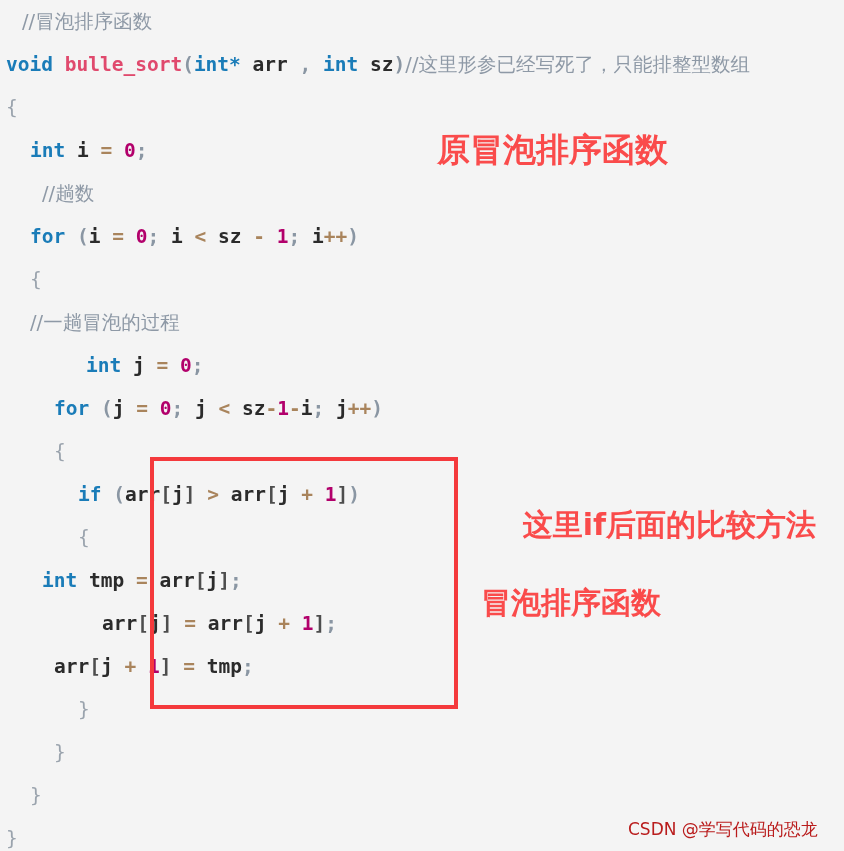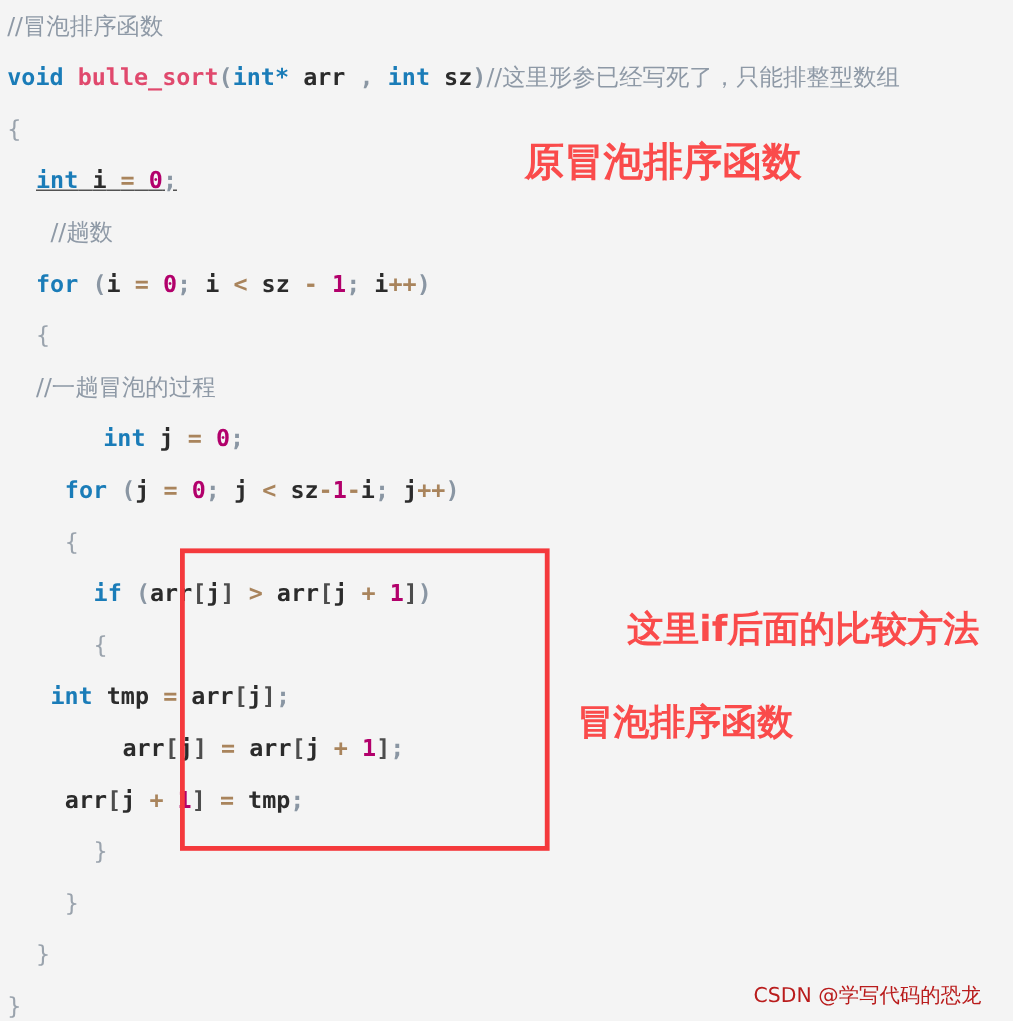--- a/index.html
+++ b/index.html
@@ -70,21 +70,21 @@
   
   .annotation {
     position: absolute;
     color: #fa4b4b;
     font-family: "DejaVu Sans", "Liberation Sans", sans-serif;
     font-weight: bold;
     white-space: pre;
   }
   #annotation-1 {
     left: 437px;
-    top: 114px;
+    top: 129px;
     font-size: 33px;
     line-height: 42px;
   }
   #annotation-2 {
     left: 481px;
     top: 466px;
     font-size: 30px;
     line-height: 39px;
   }
   #annotation-2 .l2 { display: block; }
@@ -100,24 +100,24 @@
     white-space: pre;
     margin-left: 15px;
   }
 </style>
 </head>
 <body>
 
 <div id="page">
 
   <div id="code">
-      <div class="line" style="padding-left: 6px;"><span class="cmt">//冒泡排序函数</span></div>
+      <div class="line" style="padding-left: 22px;"><span class="cmt">//冒泡排序函数</span></div>
       <div class="line" style="padding-left: 6px;"><span class="kw">void</span><span class="id"> </span><span class="fn">bulle_sort</span><span class="pun">(</span><span class="kw">int</span><span class="kw">*</span><span class="id"> </span><span class="id">arr</span><span class="id"> </span><span class="pun">,</span><span class="id"> </span><span class="kw">int</span><span class="id"> </span><span class="id">sz</span><span class="pun">)</span><span class="cmt">//这里形参已经写死了，只能排整型数组</span></div>
       <div class="line" style="padding-left: 6px;"><span class="brace">{</span></div>
-      <div class="line" style="padding-left: 30px; text-decoration: underline;"><span class="kw">int</span><span class="id"> </span><span class="id">i</span><span class="id"> </span><span class="op">=</span><span class="id"> </span><span class="num">0</span><span class="pun">;</span></div>
+      <div class="line" style="padding-left: 30px;"><span class="kw">int</span><span class="id"> </span><span class="id">i</span><span class="id"> </span><span class="op">=</span><span class="id"> </span><span class="num">0</span><span class="pun">;</span></div>
       <div class="line" style="padding-left: 42px;"><span class="cmt">//趟数</span></div>
       <div class="line" style="padding-left: 30px;"><span class="kw">for</span><span class="id"> </span><span class="pun">(</span><span class="id">i</span><span class="id"> </span><span class="op">=</span><span class="id"> </span><span class="num">0</span><span class="pun">;</span><span class="id"> </span><span class="id">i</span><span class="id"> </span><span class="op">&lt;</span><span class="id"> </span><span class="id">sz</span><span class="id"> </span><span class="op">-</span><span class="id"> </span><span class="num">1</span><span class="pun">;</span><span class="id"> </span><span class="id">i</span><span class="op">++</span><span class="pun">)</span></div>
       <div class="line" style="padding-left: 30px;"><span class="brace">{</span></div>
       <div class="line" style="padding-left: 30px;"><span class="cmt">//一趟冒泡的过程</span></div>
       <div class="line" style="padding-left: 86px;"><span class="kw">int</span><span class="id"> </span><span class="id">j</span><span class="id"> </span><span class="op">=</span><span class="id"> </span><span class="num">0</span><span class="pun">;</span></div>
       <div class="line" style="padding-left: 54px;"><span class="kw">for</span><span class="id"> </span><span class="pun">(</span><span class="id">j</span><span class="id"> </span><span class="op">=</span><span class="id"> </span><span class="num">0</span><span class="pun">;</span><span class="id"> </span><span class="id">j</span><span class="id"> </span><span class="op">&lt;</span><span class="id"> </span><span class="id">sz</span><span class="op">-</span><span class="num">1</span><span class="op">-</span><span class="id">i</span><span class="pun">;</span><span class="id"> </span><span class="id">j</span><span class="op">++</span><span class="pun">)</span></div>
       <div class="line" style="padding-left: 54px;"><span class="brace">{</span></div>
       <div class="line" style="padding-left: 78px;"><span class="kw">if</span><span class="id"> </span><span class="pun">(</span><span class="id">arr</span><span class="brk">[</span><span class="id">j</span><span class="brk">]</span><span class="id"> </span><span class="op">&gt;</span><span class="id"> </span><span class="id">arr</span><span class="brk">[</span><span class="id">j</span><span class="id"> </span><span class="op">+</span><span class="id"> </span><span class="num">1</span><span class="brk">]</span><span class="pun">)</span></div>
       <div class="line" style="padding-left: 78px;"><span class="brace">{</span></div>
       <div class="line" style="padding-left: 42px;"><span class="kw">int</span><span class="id"> </span><span class="id">tmp</span><span class="id"> </span><span class="op">=</span><span class="id"> </span><span class="id">arr</span><span class="brk">[</span><span class="id">j</span><span class="brk">]</span><span class="pun">;</span></div>

